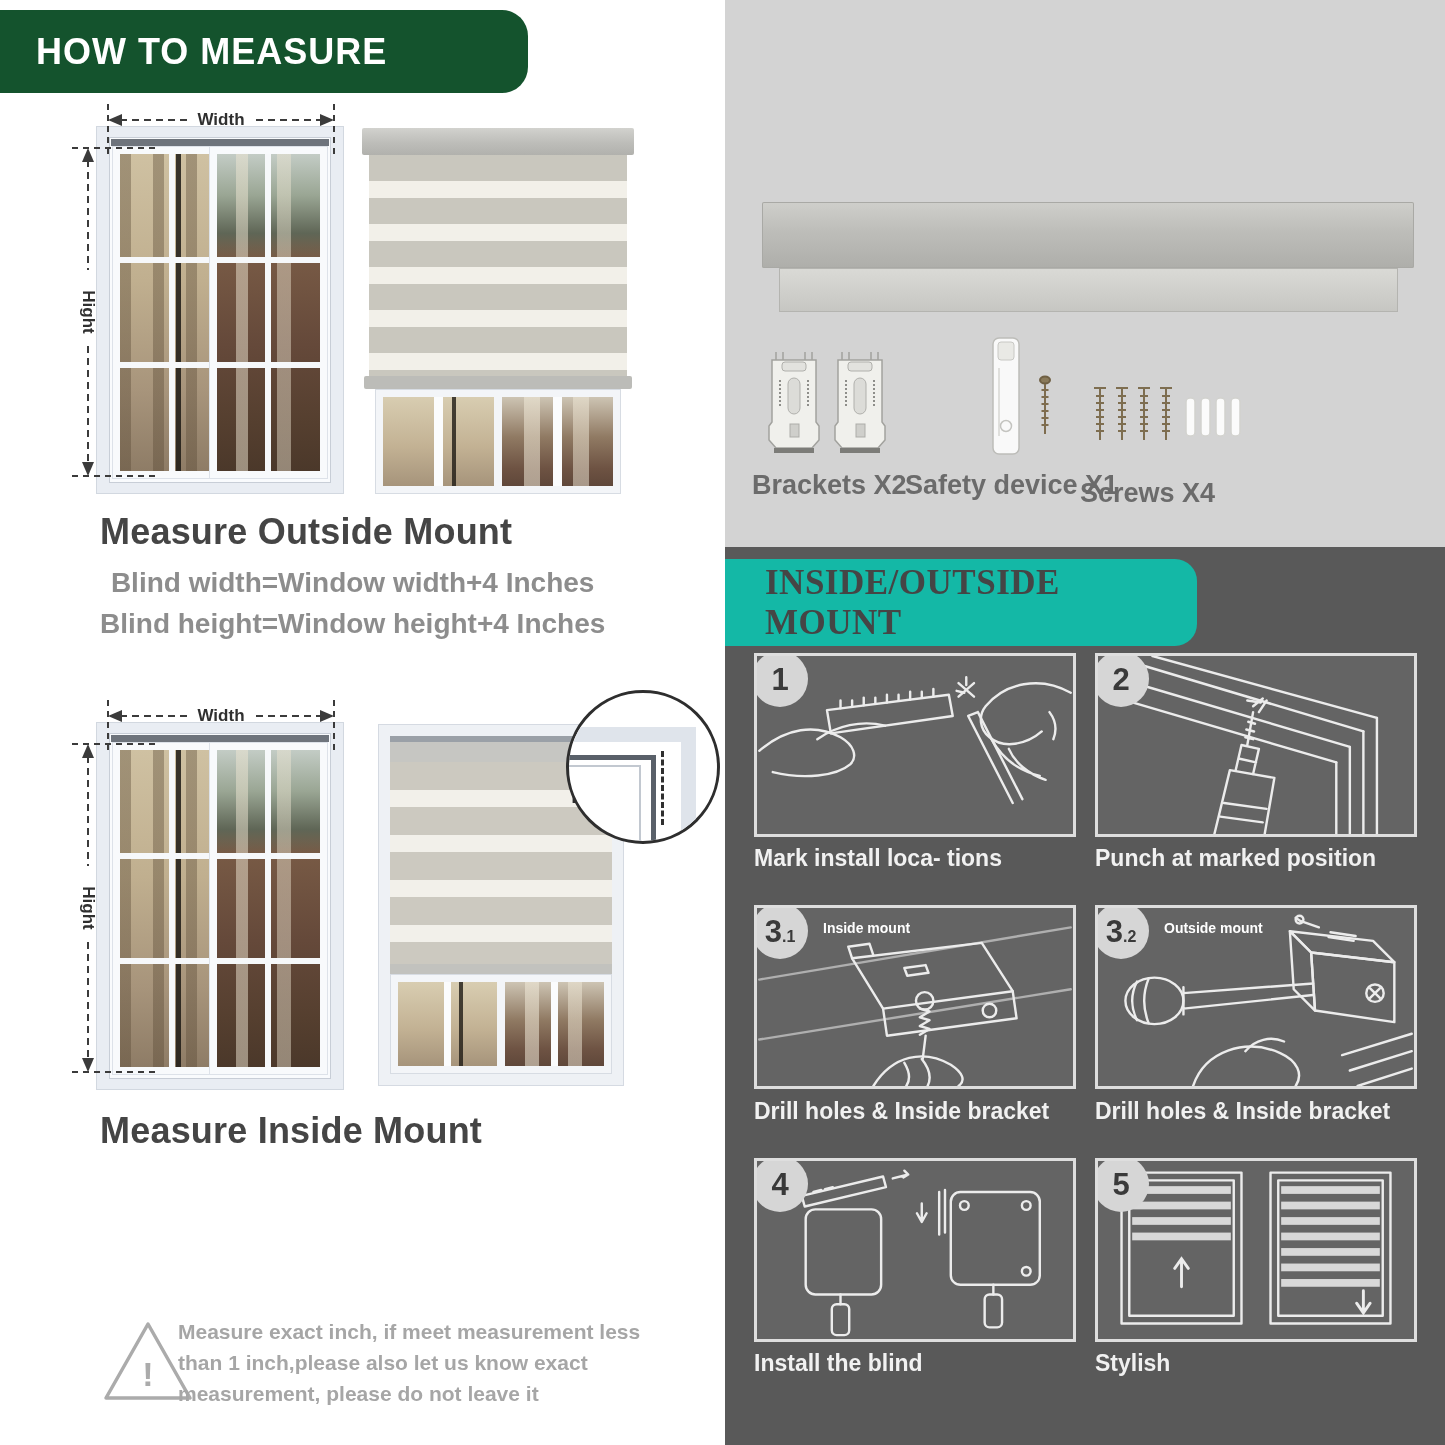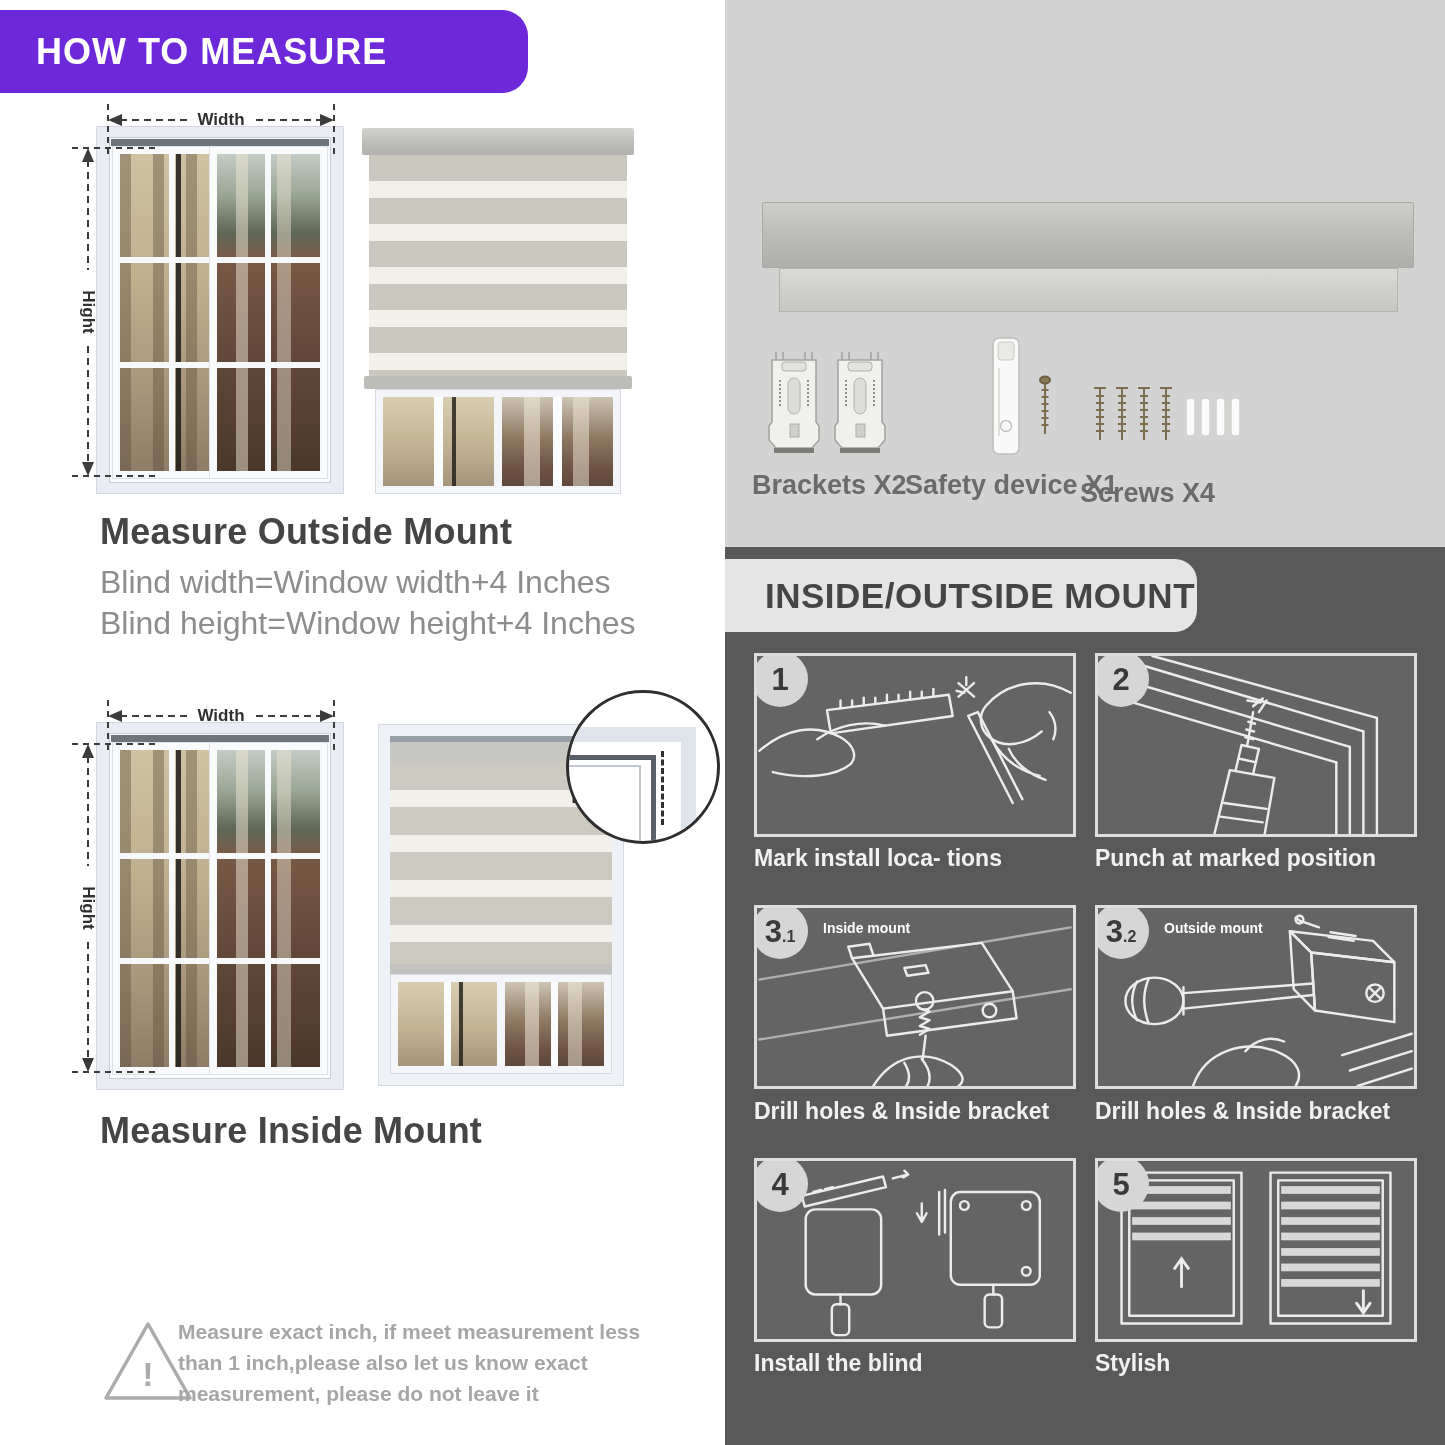--- a/index.html
+++ b/index.html
@@ -2,26 +2,26 @@
 <html><head>
 <meta charset="utf-8">
 <style>
   html,body{margin:0;padding:0;background:#fff;}
   .canvas{position:relative;width:1445px;height:1445px;background:#ffffff;overflow:hidden;
           font-family:"Liberation Sans",sans-serif;}
   .abs{position:absolute;}
 
   
   .banner{position:absolute;display:flex;align-items:center;font-weight:bold;}
-  .banner-howto{left:0;top:10px;width:492px;height:83px;background:#6d28d9;
+  .banner-howto{left:0;top:10px;width:492px;height:83px;background:#14532d;
     border-radius:0 26px 26px 0;color:#ffffff;font-size:36px;letter-spacing:1px;padding-left:36px;}
   .banner-included{left:725px;top:12px;width:360px;height:85px;background:#ffffff;
     border-radius:0 24px 24px 0;color:#cccccc;font-size:36px;letter-spacing:1px;padding-left:40px;}
-  .banner-mount{left:725px;top:559px;width:432px;height:73px;background:#e5e5e5;
-    border-radius:0 22px 22px 0;color:#454545;font-size:35px;letter-spacing:.5px;padding-left:40px;}
+  .banner-mount{left:725px;top:559px;width:432px;height:87px;background:#14b8a6;
+    border-radius:0 22px 22px 0;color:#454545;font-size:35px;letter-spacing:.5px;padding-left:40px;font-family:Liberation Serif, serif;}
 
   
   .right-top{position:absolute;left:725px;top:0;width:720px;height:547px;background:#d3d3d3;}
   .right-bottom{position:absolute;left:725px;top:547px;width:720px;height:898px;background:#595959;}
 
   
   .window-fig{position:absolute;width:248px;height:368px;background:#e9edf3;
     box-shadow:inset 0 0 0 1px #d2d8e0;}
   .win-open{position:absolute;left:13px;right:13px;top:11px;bottom:11px;background:#f9fbfd;
     box-shadow:inset 0 0 0 1px #c8ced7;}
@@ -88,21 +88,21 @@
   .mag-frame{position:absolute;left:-14px;top:34px;width:126px;height:126px;
     border-top:15px solid #dfe4eb;border-right:15px solid #dfe4eb;}
   .mag-frame-dark{position:absolute;left:-14px;top:62px;width:96px;height:96px;
     border-top:5px solid #596069;border-right:5px solid #596069;}
   .mag-frame-light{position:absolute;left:-14px;top:72px;width:84px;height:84px;
     border-top:2px solid #c2c8d0;border-right:2px solid #c2c8d0;}
   .mag-dash{position:absolute;left:92px;top:58px;height:74px;border-left:3px dashed #2f2f2f;}
 
   
   .big-heading{position:absolute;font-weight:bold;font-size:36px;color:#454545;letter-spacing:.2px;}
-  .spec-lines{position:absolute;font-weight:normal;font-size:32px;color:#8d8d8d;line-height:41px;}
+  .spec-lines{position:absolute;font-weight:bold;font-size:28px;color:#8d8d8d;line-height:41px;text-align:center;}
   .note-text{position:absolute;left:178px;top:1316px;width:480px;font-weight:bold;
     font-size:21px;color:#a6a6a6;line-height:31px;}
   .warn-wrap{position:absolute;left:100px;top:1316px;width:96px;height:92px;}
   .warn-bang{position:absolute;left:0;top:0;width:96px;height:86px;display:flex;align-items:flex-end;
     justify-content:center;font-weight:bold;font-size:34px;color:#ababab;padding-bottom:8px;box-sizing:border-box;}
 
   
   .product-title{position:absolute;left:725px;top:140px;width:720px;text-align:center;
     font-weight:bold;font-size:30px;color:#6b6b6b;}
   .hr-top{position:absolute;left:762px;top:202px;width:652px;height:66px;border-radius:2px;

